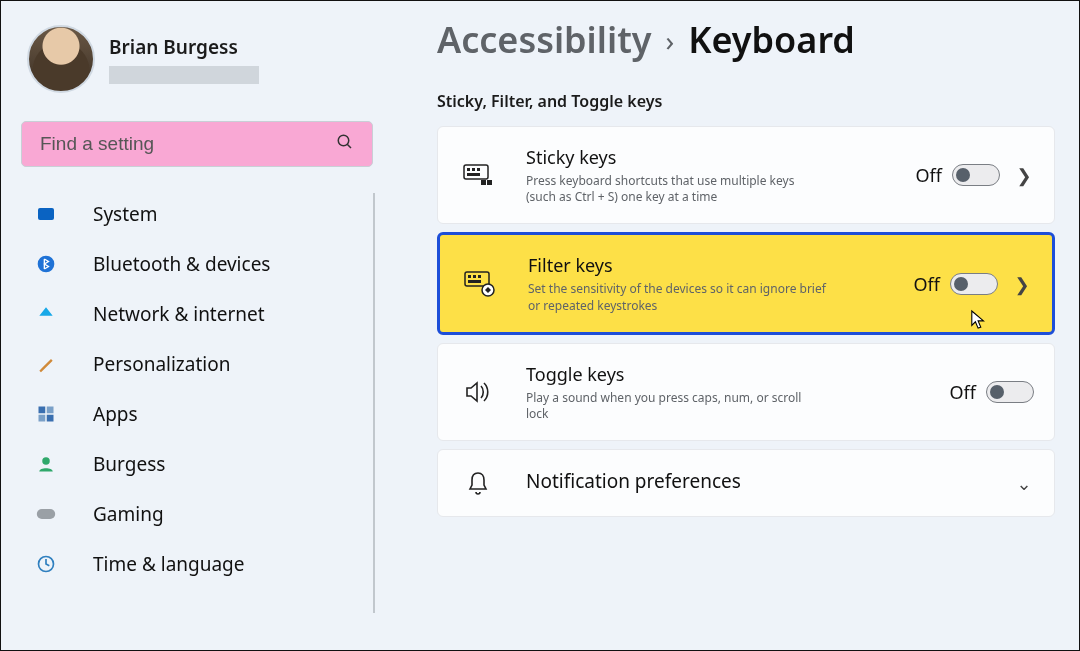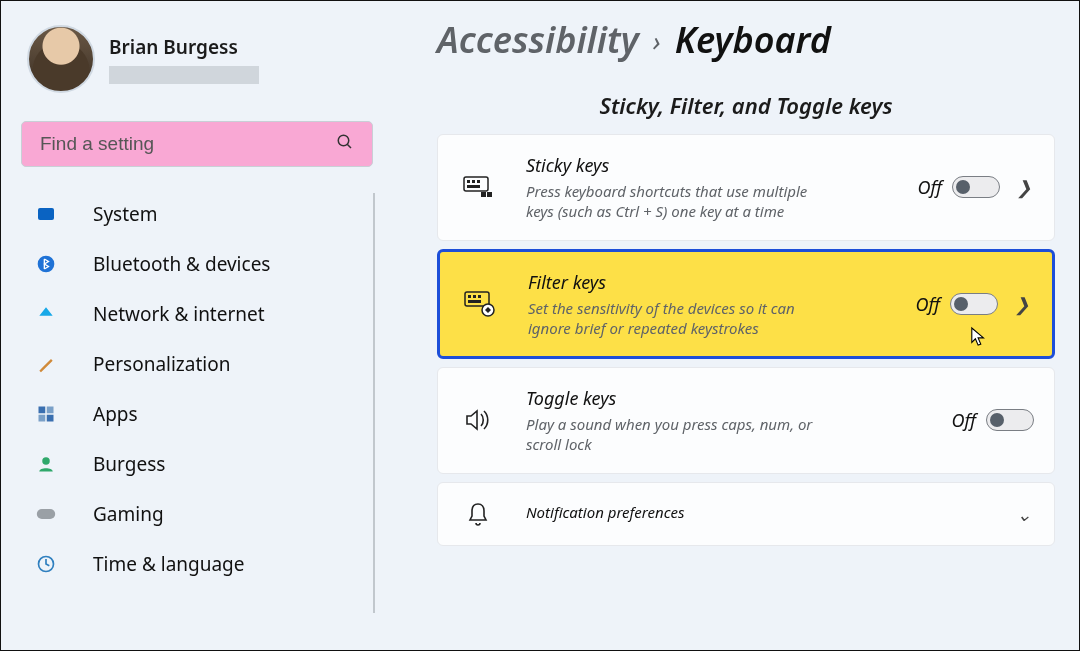--- a/index.html
+++ b/index.html
@@ -47,53 +47,53 @@
     background: #c1c7cd;
   }
   .nav { display: flex; flex-direction: column; }
   .nav-item {
     display: flex; align-items: center; gap: 36px;
     height: 50px; padding: 0 14px;
     font-size: 19px; color: #111;
     border-radius: 6px; cursor: default;
   }
   .nav-icon { width: 22px; height: 22px; display:flex; align-items:center; justify-content:center; }
-  .main { flex: 1; padding: 14px 24px 0 46px; overflow: hidden; font-style: italic; }
+  .main { flex: 1; padding: 14px 24px 0 46px; overflow: hidden; }
   .breadcrumb { display: flex; align-items: center; gap: 14px; margin-bottom: 26px; }
   .bc-parent { font-size: 36px; font-weight: 600; color: #5f6368; }
   .bc-sep { font-size: 28px; color: #5f6368; }
   .bc-current { font-size: 36px; font-weight: 600; color: #111; }
-  .section-title { font-size: 22px; font-weight: 600; color: #1b1b1b; margin-bottom: 14px; text-align: center; }
+  .section-title { font-size: 16px; font-weight: 600; color: #1b1b1b; margin-bottom: 14px; }
   .cards { display: flex; flex-direction: column; gap: 8px; }
   .card {
     background: #fcfdfe; border: 1px solid #e6e8ec; border-radius: 6px;
     padding: 18px 20px 18px 18px;
     display: flex; align-items: center; gap: 26px;
   }
   .card.highlight { border: 3px solid #1d4ed8; background:#fde047; }
   .card-icon { width: 44px; display:flex; align-items:center; justify-content:center; color:#222; }
   .card-body { flex: 0 0 300px; }
   .card-title { font-size: 18px; color: #111; margin-bottom: 4px; }
-  .card-desc { font-size: 15px; color: #5f6368; line-height: 1.35; }
+  .card-desc { font-size: 12px; color: #5f6368; line-height: 1.35; }
   .card-spacer { flex: 1; }
   .card-controls { display:flex; align-items:center; gap: 14px; }
   .toggle-wrap { display:flex; align-items:center; gap:10px; }
   .toggle-label { font-size: 18px; color:#111; }
   .toggle {
     width: 48px; height: 22px; border-radius: 11px;
     border: 1px solid #7a7e84; background: #ececee;
     position: relative;
   }
   .toggle::after {
     content: ""; position: absolute; left: 3px; top: 3px;
     width: 14px; height: 14px; border-radius: 50%; background: #57606a;
   }
   .chev { width: 20px; text-align:center; font-size: 18px; color:#444; }
   .notif .card-body { flex: 1; }
-  .notif .card-title { font-size: 15px; }
+  .notif .card-title { font-size: 19px; }
   .cursor {
     position: absolute; width: 18px; height: 22px;
     pointer-events: none;
   }
   
   .sq { width:16px;height:12px;border-radius:2px;display:inline-block; }
 </style>
 </head>
 <body>
 

